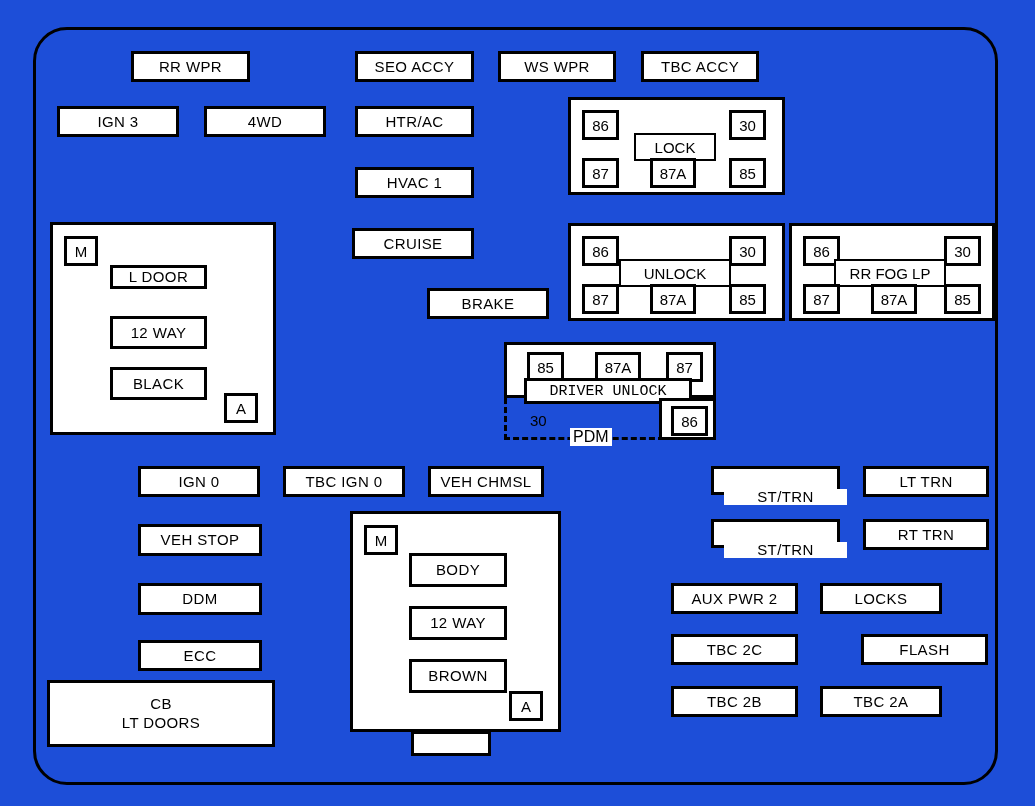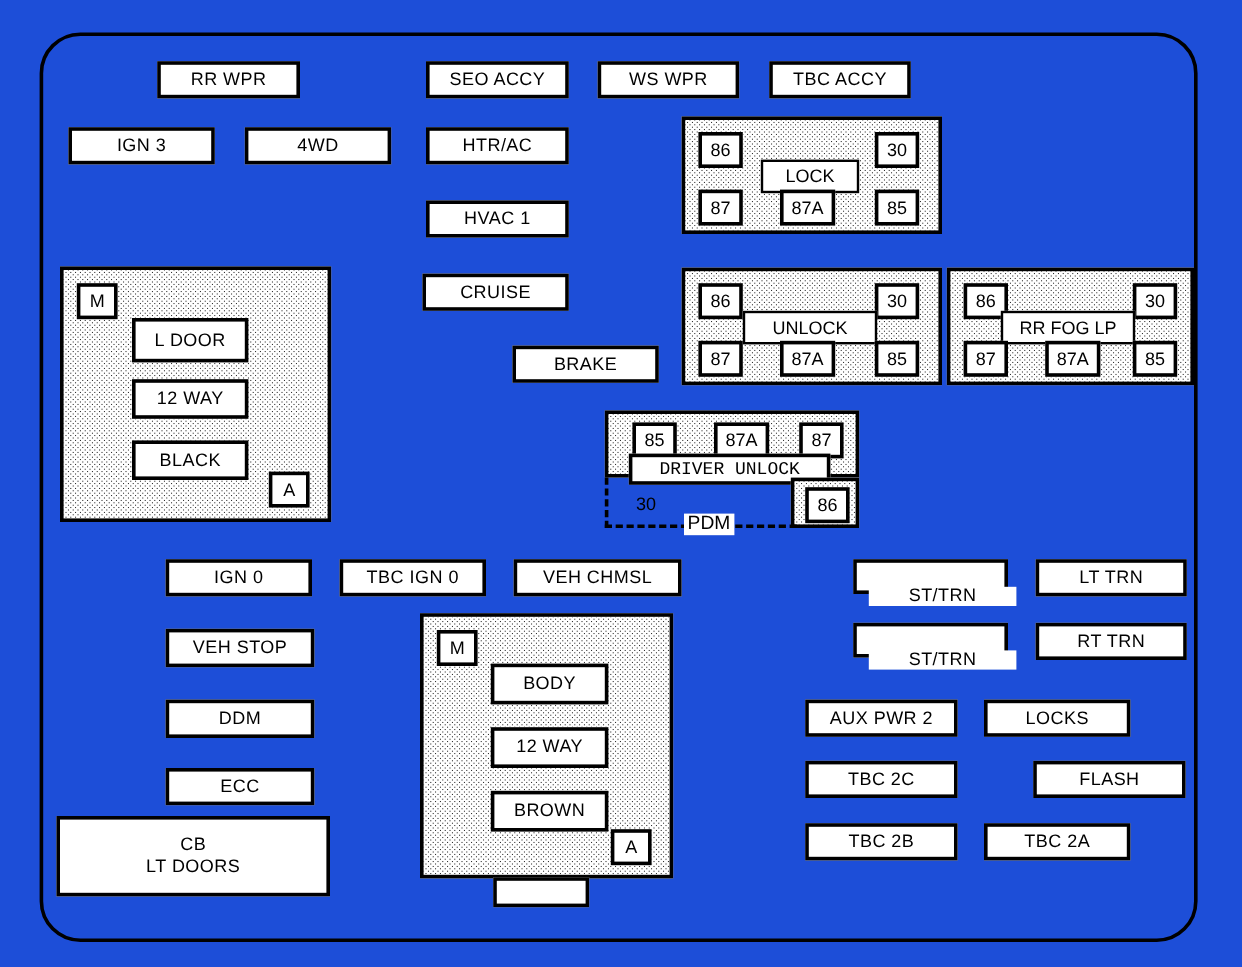--- a/index.html
+++ b/index.html
@@ -214,31 +214,31 @@
     <div class="pin" style="left:9px; top:5px; width:37px; height:30px;">86</div>
   </div>
 
   <div class="pdm-dash-v" style="left:504px; top:398px; height:42px;"></div>
   <div class="pdm-dash-h" style="left:504px; top:437px; width:160px;"></div>
   <div class="plain-text" style="left:530px; top:412px;">30</div>
   <div class="pdm-label" style="left:570px; top:428px;">PDM</div>
 
   <div class="shaded" style="left:50px; top:222px; width:226px; height:213px;">
     <div class="corner-id" style="left:11px; top:11px; width:34px; height:30px;">M</div>
-    <div class="fuse" style="left:57px; top:40px; width:97px; height:37px;">L DOOR</div>
+    <div class="fuse" style="left:57px; top:40px; width:97px; height:24px;">L DOOR</div>
     <div class="fuse" style="left:57px; top:91px; width:97px; height:33px;">12 WAY</div>
     <div class="fuse" style="left:57px; top:142px; width:97px; height:33px;">BLACK</div>
     <div class="corner-id" style="left:171px; top:168px; width:34px; height:30px;">A</div>
   </div>
 
   <div class="fuse" style="left:138px; top:466px; width:122px; height:31px;">IGN 0</div>
 
   <div class="fuse" style="left:283px; top:466px; width:122px; height:31px;">TBC IGN 0</div>
 
-  <div class="fuse" style="left:428px; top:466px; width:140px; height:31px;">VEH CHMSL</div>
+  <div class="fuse" style="left:428px; top:466px; width:116px; height:31px;">VEH CHMSL</div>
 
   <div class="fuse" style="left:138px; top:524px; width:124px; height:32px;">VEH STOP</div>
 
   <div class="fuse" style="left:138px; top:583px; width:124px; height:32px;">DDM</div>
 
   <div class="fuse" style="left:138px; top:640px; width:124px; height:31px;">ECC</div>
 
   <div class="fuse multiline" style="left:47px; top:680px; width:228px; height:67px; flex-direction:column;">
     <span>CB</span>
     <span>LT DOORS</span>

